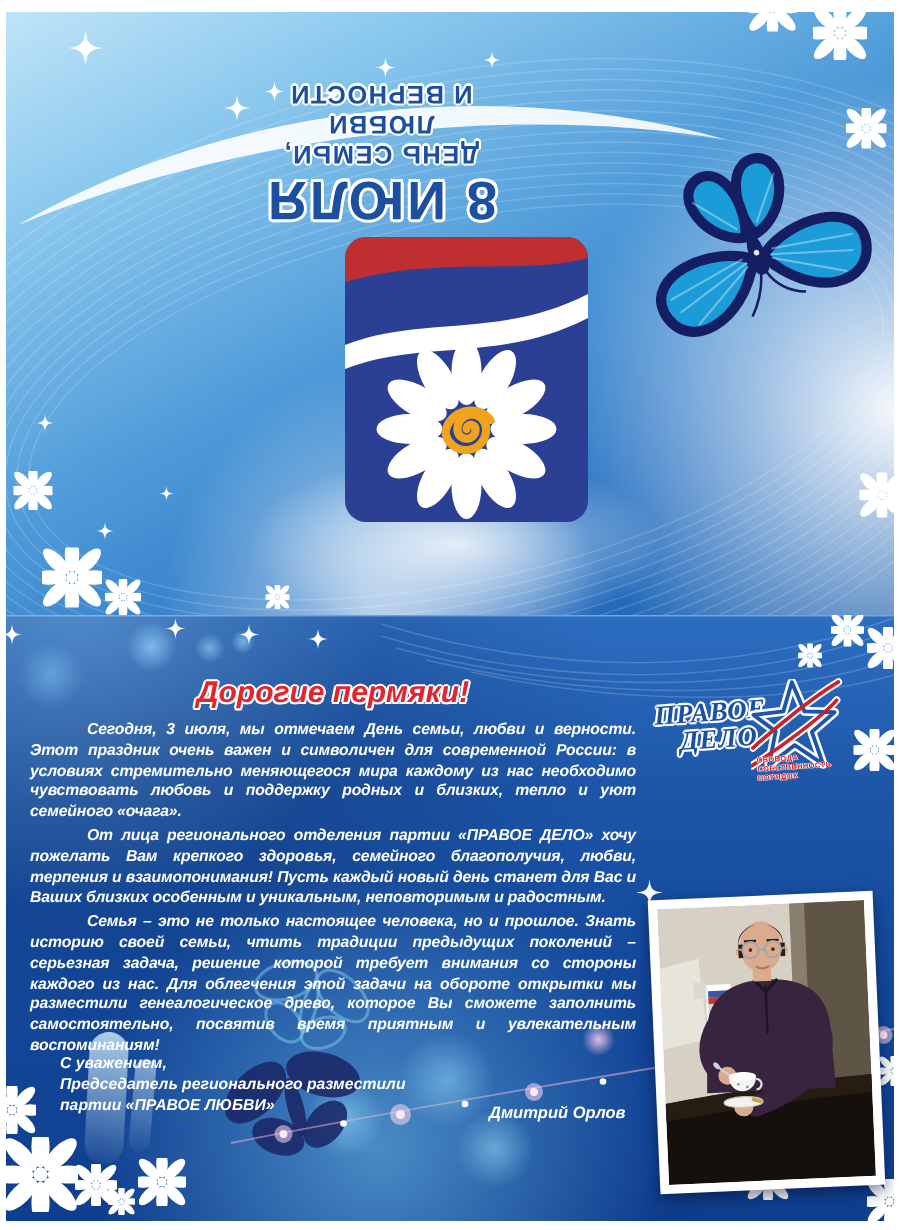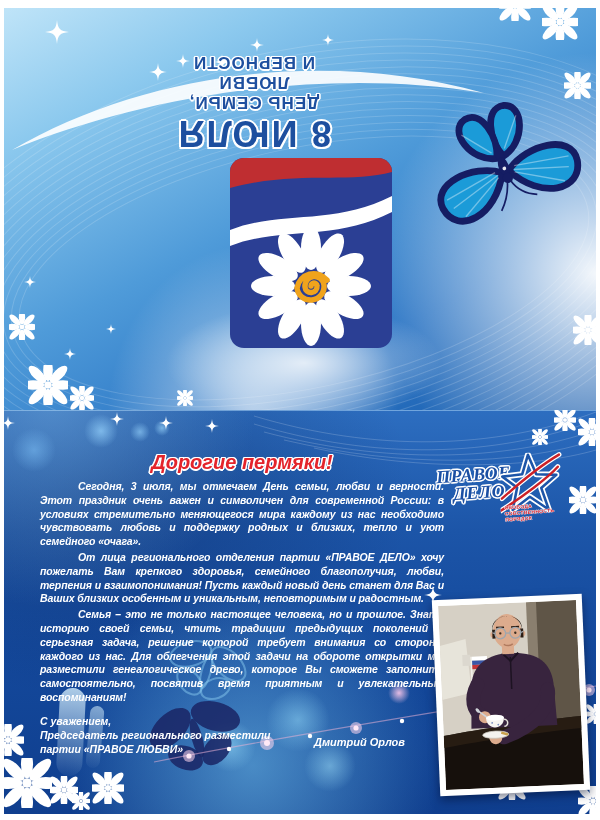--- a/index.html
+++ b/index.html
@@ -24,29 +24,29 @@
   .flip-block{position:absolute;left:80px;top:44px;width:340px;transform:rotate(180deg);
     text-align:center;color:#1d4f9f;font-weight:bold;font-style:normal;}
   .headline{font-size:36px;line-height:42px;letter-spacing:2px;
     text-shadow:-2px 0 0 #fff,2px 0 0 #fff,0 -2px 0 #fff,0 2px 0 #fff,
       -1.5px -1.5px 0 #fff,1.5px -1.5px 0 #fff,-1.5px 1.5px 0 #fff,1.5px 1.5px 0 #fff;}
   .subline{font-size:17px;line-height:20px;letter-spacing:1px;
     text-shadow:-1.5px 0 0 #fff,1.5px 0 0 #fff,0 -1.5px 0 #fff,0 1.5px 0 #fff,
       -1px -1px 0 #fff,1px -1px 0 #fff,-1px 1px 0 #fff,1px 1px 0 #fff;}
   
   .msg{position:absolute;left:16px;top:40px;width:404px;color:#ffffff;
-    font-style:italic;font-weight:bold;margin-left:20px;}
+    font-style:italic;font-weight:bold;}
   .msg-title{text-align:center;color:#e3242b;font-size:20px;line-height:24px;margin:0 0 6px 0;
     text-shadow:-1.5px 0 0 #fff,1.5px 0 0 #fff,0 -1.5px 0 #fff,0 1.5px 0 #fff,
       -1px -1px 0 #fff,1px -1px 0 #fff,-1px 1px 0 #fff,1px 1px 0 #fff;}
   .msg p{margin:0 0 2px 0;font-size:10.5px;line-height:13.8px;text-align:justify;
     text-indent:38px;letter-spacing:-0.1px;}
-  .signature{position:absolute;left:36px;top:304px;color:#fff;font-style:italic;font-weight:bold;
+  .signature{position:absolute;left:36px;top:292px;color:#fff;font-style:italic;font-weight:bold;
     font-size:10.5px;line-height:14px;}
-  .signer{position:absolute;left:310px;top:326px;color:#fff;font-style:italic;font-weight:bold;
+  .signer{position:absolute;left:322px;top:326px;color:#fff;font-style:italic;font-weight:bold;
     font-size:11px;}
   
   .party-logo{position:absolute;left:428px;top:50px;width:160px;height:80px;transform:rotate(-4deg);}
   .pl-line{position:absolute;color:#1b4fa3;font-family:"Liberation Serif",serif;
     font-style:italic;font-weight:bold;font-size:18px;letter-spacing:.5px;
     text-shadow:-1.5px 0 0 #fff,1.5px 0 0 #fff,0 -1.5px 0 #fff,0 1.5px 0 #fff,
       -1px -1px 0 #fff,1px -1px 0 #fff,-1px 1px 0 #fff,1px 1px 0 #fff;}
   .pl-slogan{position:absolute;left:72px;top:44px;color:#cf2030;font-size:5px;line-height:6px;
     font-weight:bold;letter-spacing:.3px;text-shadow:0 0 1px #fff,-0.5px 0 0 #fff,0.5px 0 0 #fff;}
   

